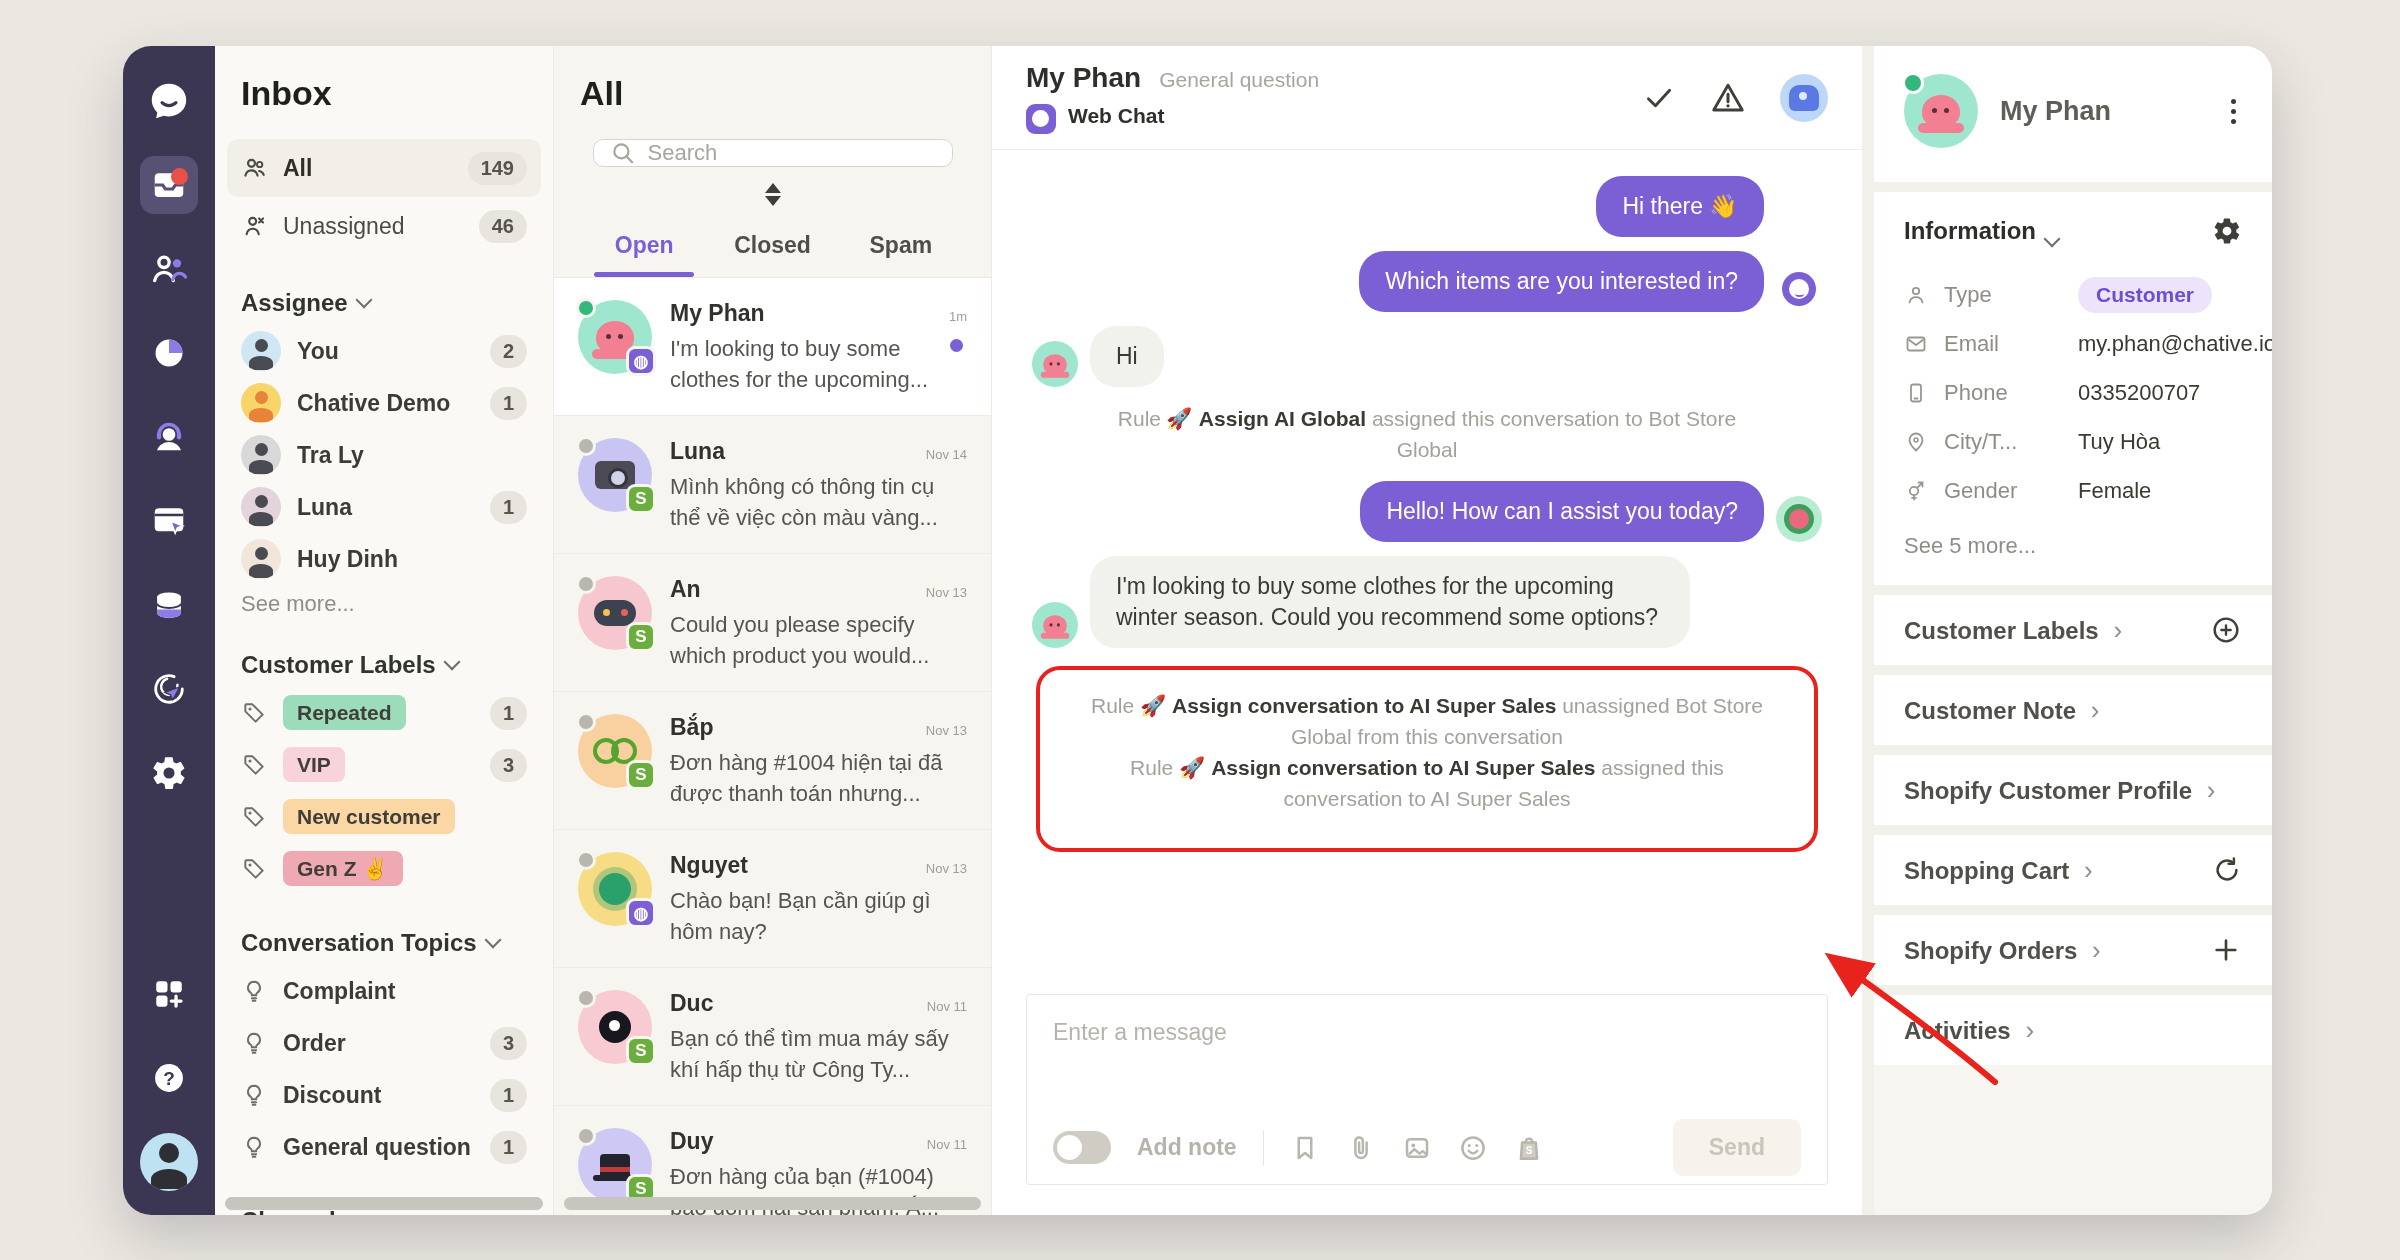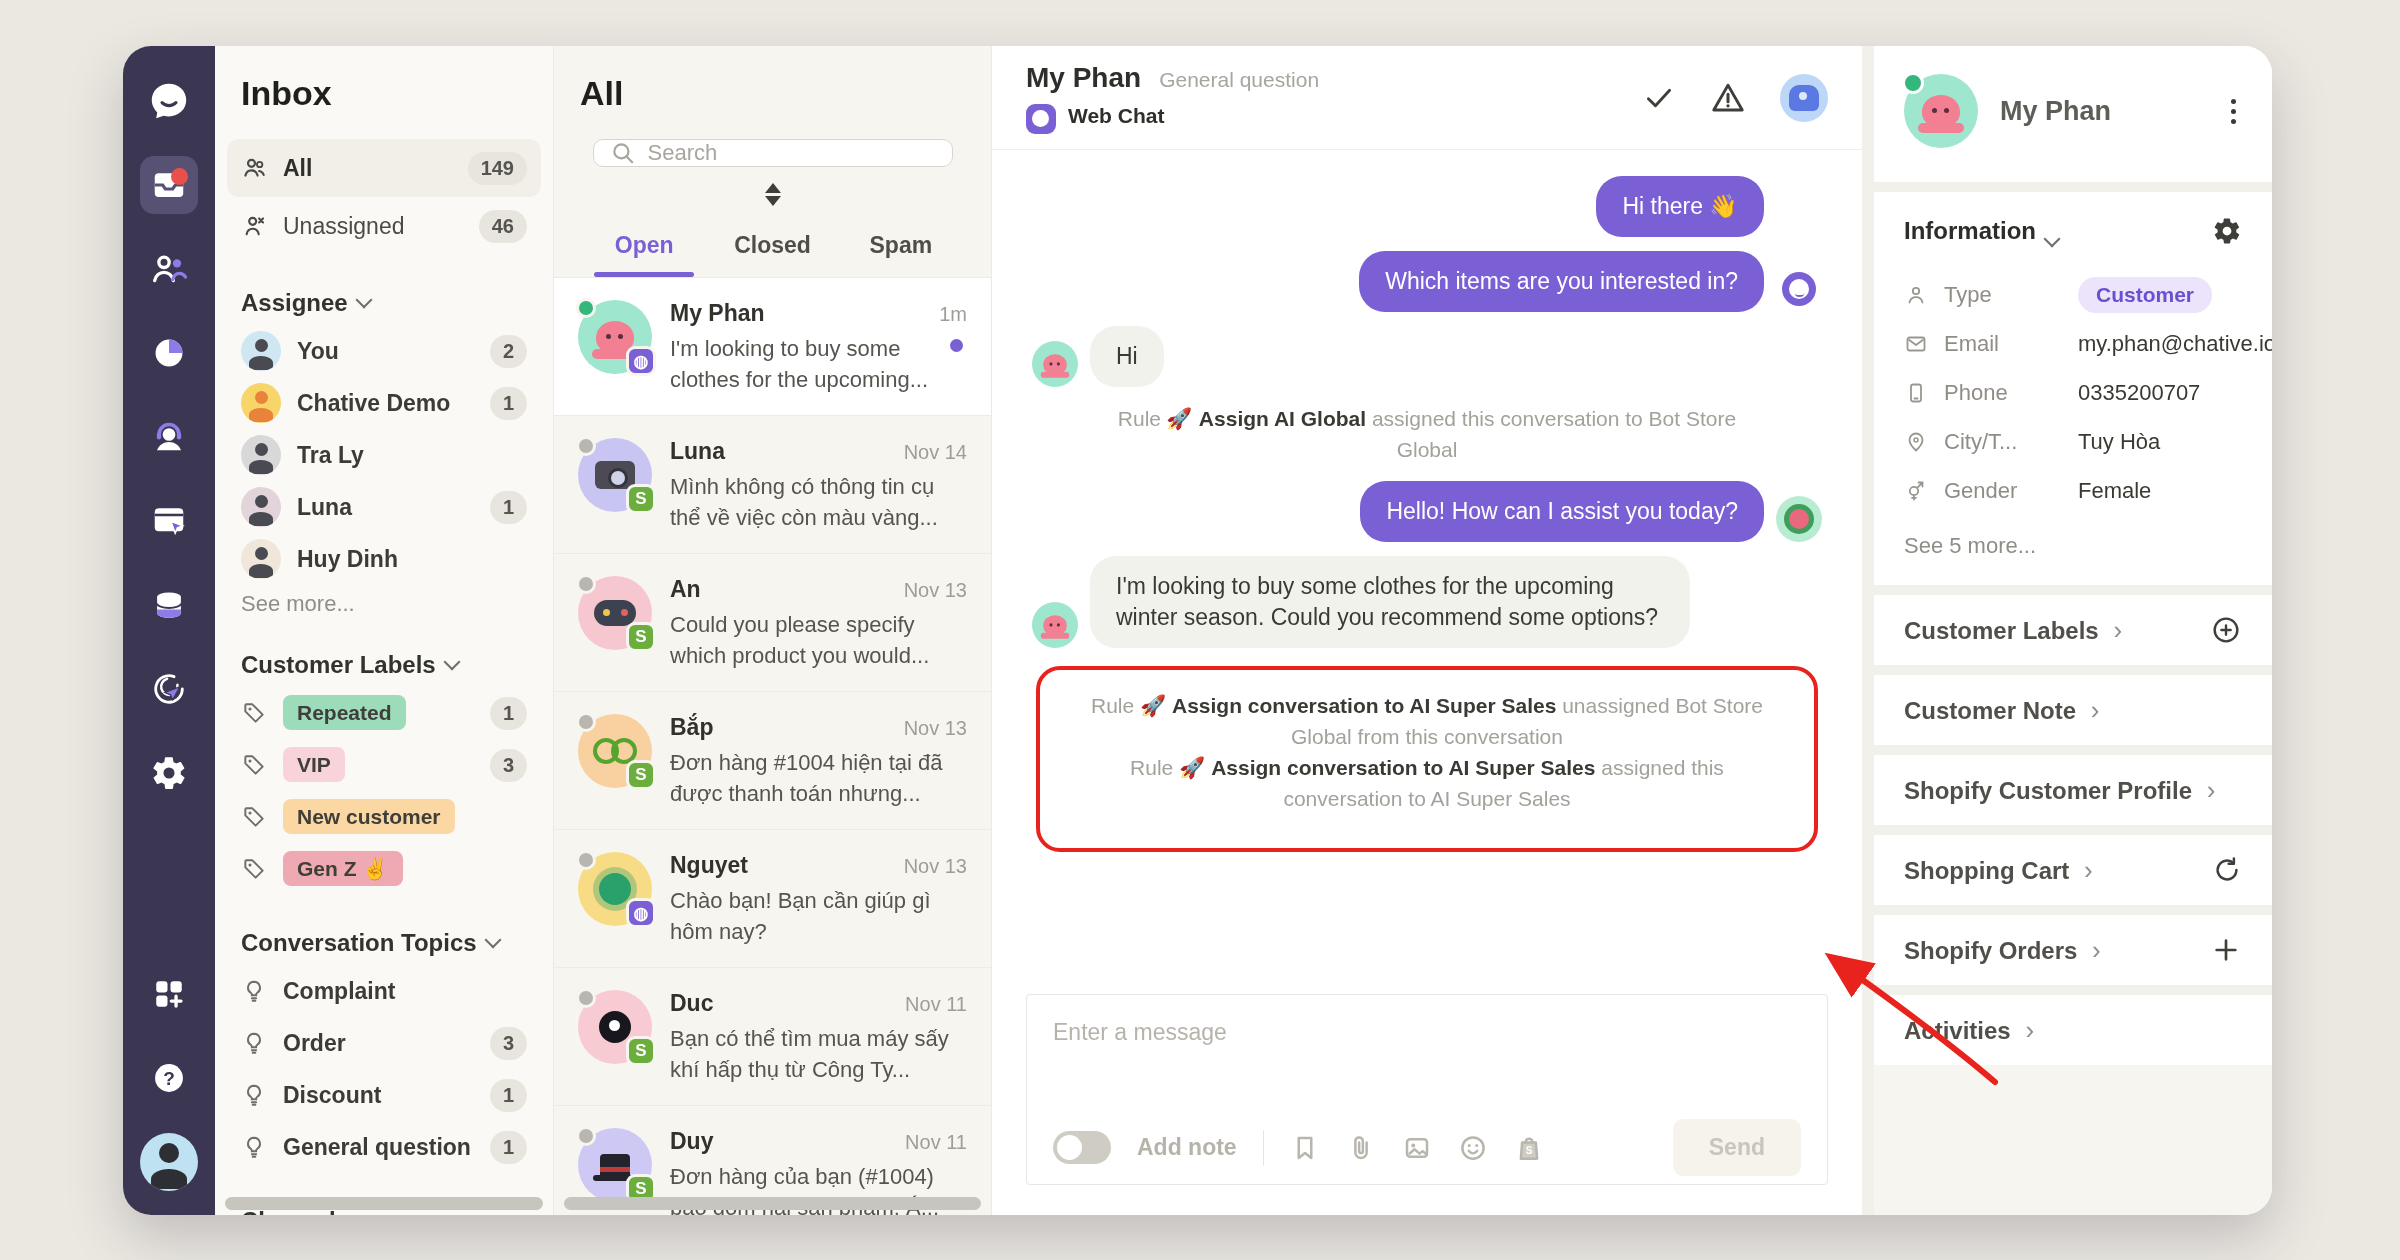--- a/index.html
+++ b/index.html
@@ -67,21 +67,21 @@
   .citem.active { background:#fff; }
   .cav { width:74px; height:74px; border-radius:50%; position:relative; flex:none; display:grid; place-items:center; }
   .sdot { position:absolute; top:-2px; left:-2px; width:20px; height:20px; border-radius:50%; border:3px solid #f6f5f0; }
   .sdot.on { background:#34b77c; } .sdot.off { background:#b9b6af; }
   .cbadge { position:absolute; right:-4px; bottom:-2px; width:30px; height:30px; border-radius:9px; display:grid; place-items:center;
             color:#fff; font-size:17px; font-weight:700; border:3px solid #f6f5f0; }
   .b-shop { background:#6cae3e; } .b-web { background:#7a5fd5; }
   .cmain { flex:1; min-width:0; }
   .cline1 { display:flex; align-items:baseline; }
   .cname { font-size:23px; font-weight:700; color:#32312c; flex:1; }
-  .ctime { font-size:20px; color:#a09d96; }
+  .ctime { font-size:13px; color:#a09d96; }
   .cprev { font-size:22px; color:#55544e; line-height:31px; margin-top:6px; max-height:62px; overflow:hidden; }
   .udot { width:13px; height:13px; border-radius:50%; background:#7a5fd5; margin:12px 4px 0 auto; }
 
   
   .g { position:relative; display:block; }
   .g-octopus { width:38px; height:33px; background:#f27f92; border-radius:50% 50% 46% 46%; }
   .g-octopus::after { content:""; position:absolute; left:10px; top:13px; width:5px; height:5px; border-radius:50%; background:#5c2e3a; box-shadow:12px 0 0 #5c2e3a; }
   .g-octopus::before { content:""; position:absolute; left:-4px; bottom:-5px; width:46px; height:10px; background:#f27f92; border-radius:6px; }
   .small .g-octopus { transform:scale(.62); }
   .g-camera { width:40px; height:28px; background:#4b4a55; border-radius:6px; }

